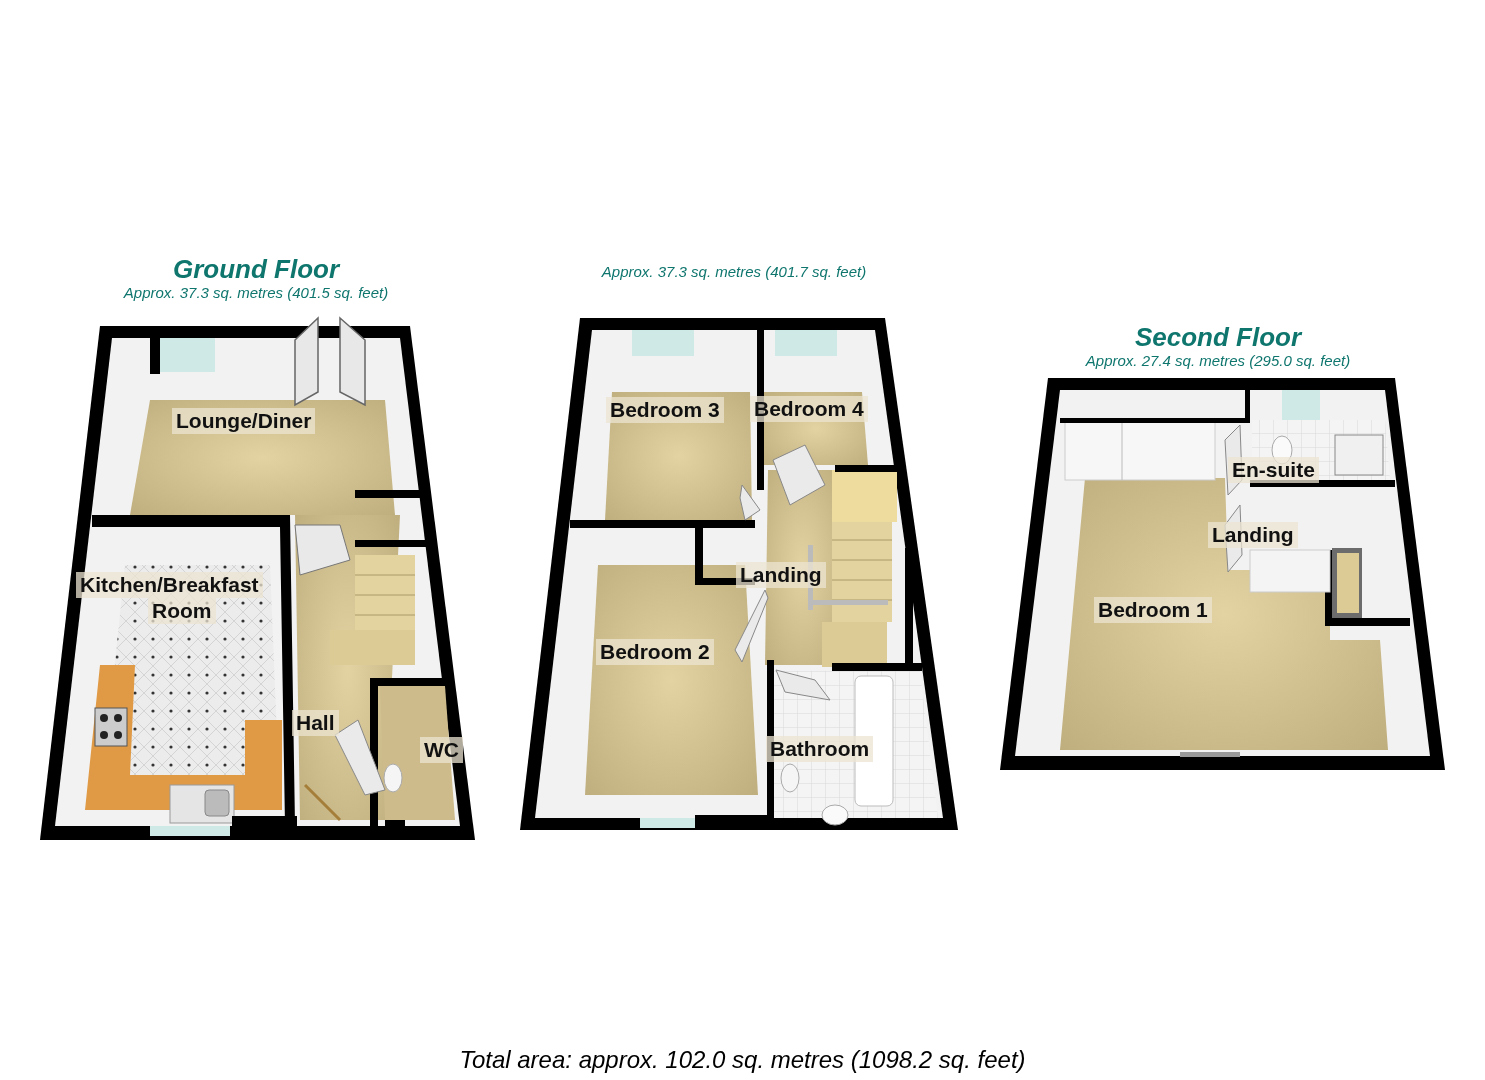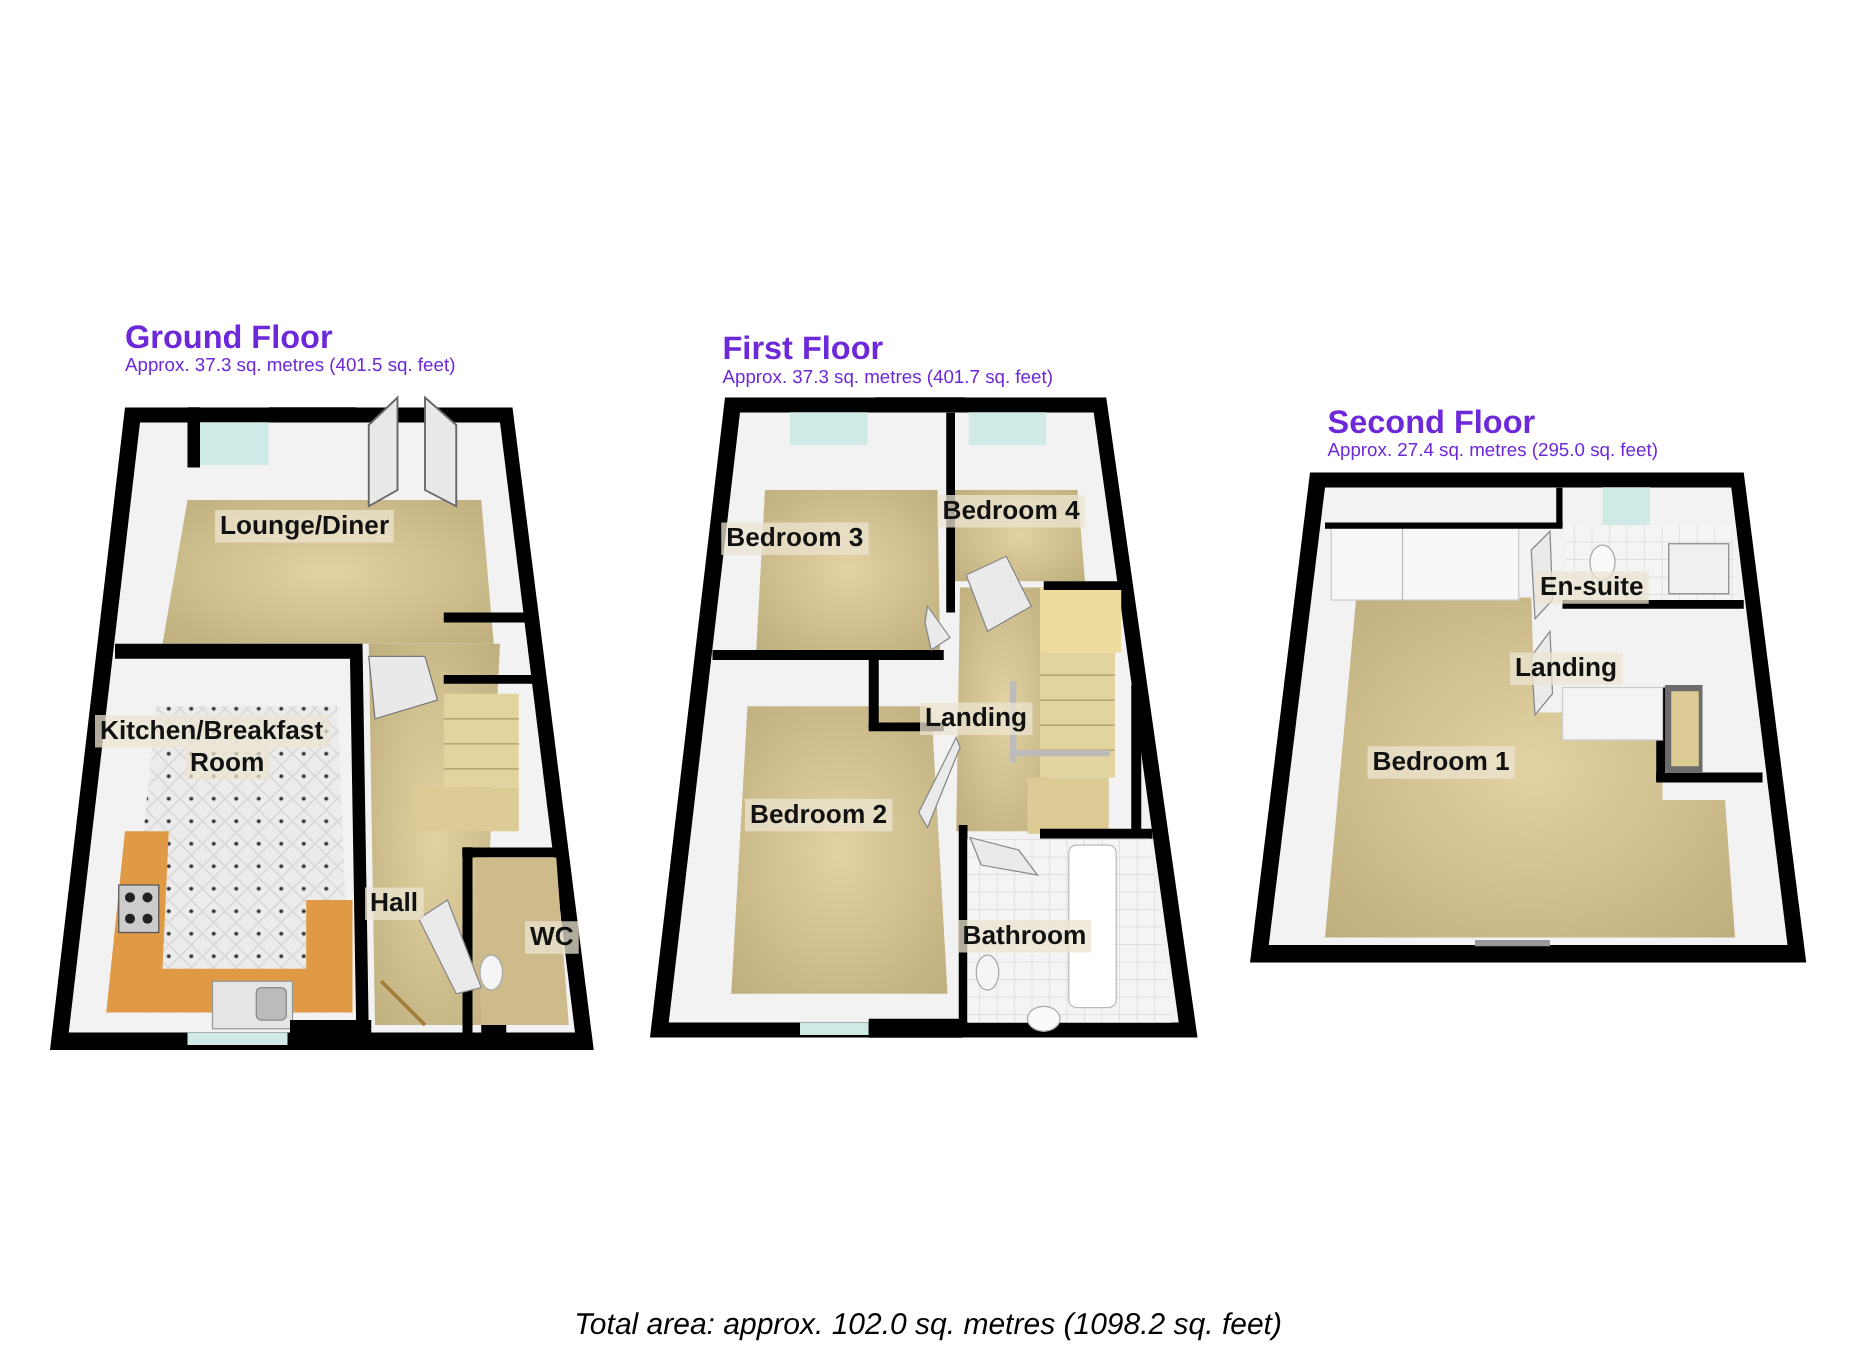--- a/index.html
+++ b/index.html
@@ -1,17 +1,17 @@
 <!DOCTYPE html>
 <html><head>
 <meta charset="utf-8">
 <style>
   html,body{margin:0;padding:0;background:#ffffff;}
   body{width:1485px;height:1080px;position:relative;overflow:hidden;font-family:"Liberation Sans",sans-serif;}
-  .floor-title{position:absolute;color:#6d28d9;}
+  .floor-title{position:absolute;text-align:center;color:#0f766e;font-style:italic;}
   .floor-title .name{font-weight:bold;font-size:26px;line-height:30px;}
   .floor-title .area{font-size:15px;line-height:18px;}
   .plan{position:absolute;left:0;top:0;}
   .room-label{position:absolute;font-weight:bold;font-size:21px;color:#111;background:rgba(235,228,210,0.75);padding:0 4px;line-height:26px;white-space:nowrap;}
   .total{position:absolute;left:0;width:1485px;top:1046px;text-align:center;font-size:24px;color:#000;font-style:italic;}
 </style>
 </head>
 <body>
 
 <svg class="plan" width="1485" height="1080" viewBox="0 0 1485 1080">
@@ -165,35 +165,34 @@
 
     <rect x="1180" y="752" width="60" height="5" fill="#999"></rect>
   </g>
 </svg>
 
 <div class="floor-title" style="left:100px;top:254px;width:312px;">
   <div class="name">Ground Floor</div>
   <div class="area">Approx. 37.3 sq. metres (401.5 sq. feet)</div>
 </div>
 <div class="floor-title" style="left:578px;top:263px;width:312px;">
-  <div class="name">First Floor</div>
   <div class="area">Approx. 37.3 sq. metres (401.7 sq. feet)</div>
 </div>
 <div class="floor-title" style="left:1062px;top:322px;width:312px;">
   <div class="name">Second Floor</div>
   <div class="area">Approx. 27.4 sq. metres (295.0 sq. feet)</div>
 </div>
 
 <div class="room-label" style="left:172px;top:408px;">Lounge/Diner</div>
 <div class="room-label" style="left:76px;top:572px;">Kitchen/Breakfast</div>
 <div class="room-label" style="left:148px;top:598px;">Room</div>
 <div class="room-label" style="left:292px;top:690px;margin-top:20px;">Hall</div>
 <div class="room-label" style="left:378px;top:737px;margin-left:42px;">WC</div>
 
-<div class="room-label" style="left:577px;top:397px;margin-top:21px;">Bedroom 3</div>
+<div class="room-label" style="left:606px;top:397px;">Bedroom 3</div>
 <div class="room-label" style="left:750px;top:396px;">Bedroom 4</div>
 <div class="room-label" style="left:736px;top:562px;">Landing</div>
 <div class="room-label" style="left:596px;top:639px;">Bedroom 2</div>
 <div class="room-label" style="left:766px;top:736px;">Bathroom</div>
 
 <div class="room-label" style="left:1228px;top:457px;">En-suite</div>
 <div class="room-label" style="left:1208px;top:522px;">Landing</div>
 <div class="room-label" style="left:1094px;top:597px;">Bedroom 1</div>
 
 <div class="total">Total area: approx. 102.0 sq. metres (1098.2 sq. feet)</div>

